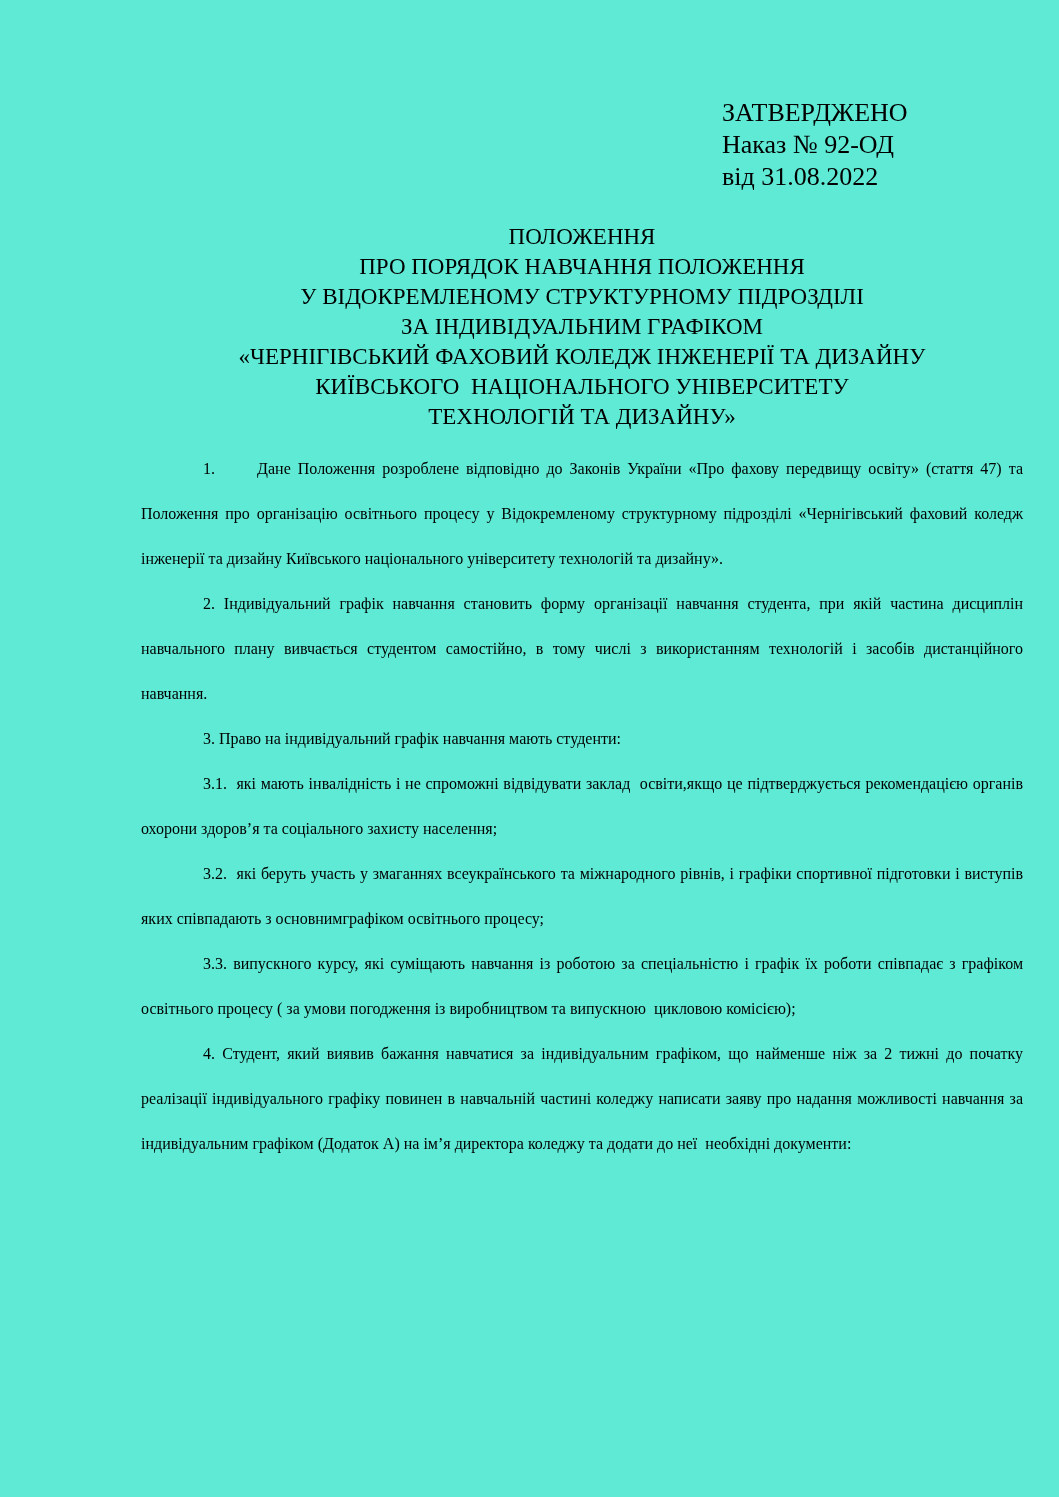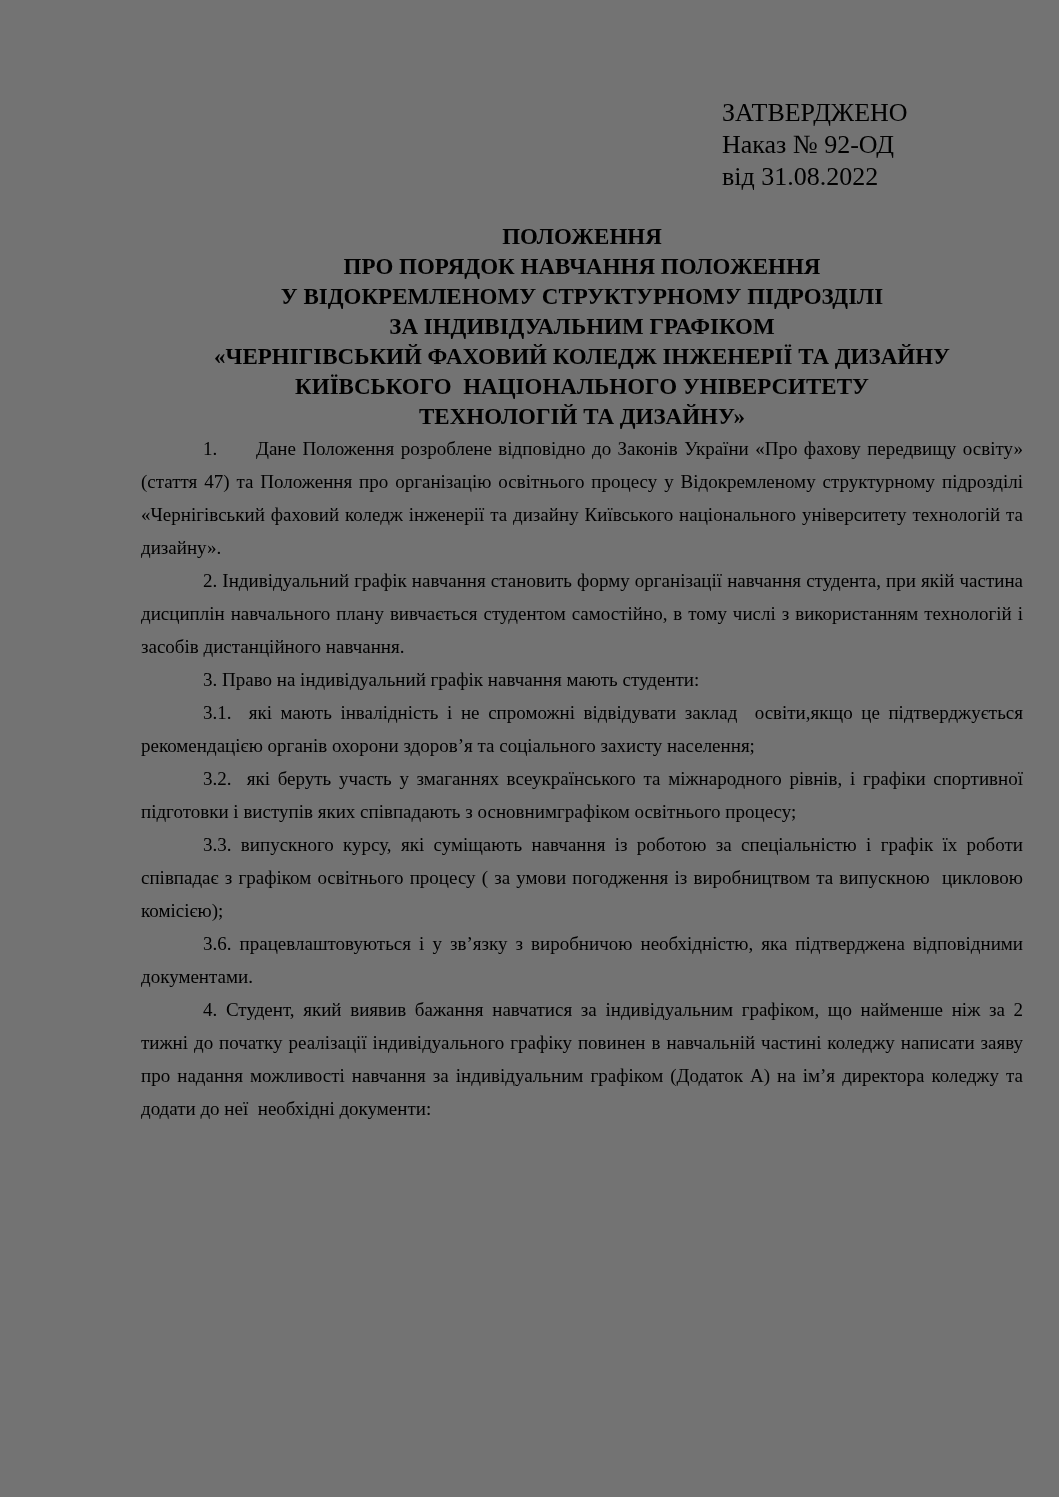--- a/index.html
+++ b/index.html
@@ -8,48 +8,48 @@
     height: 1497px;
     background: #ffffff;
     color: #000000;
     position: relative;
     font-family: "Liberation Serif", serif;
     overflow: hidden;
   }
   .page {
     position: absolute;
     inset: 0;
-    background: #737373;
+    background: #5eead4;
     padding-left: 20px;
   }
   .approval {
     position: absolute;
     left: 722px;
     top: 97px;
     font-size: 26px;
     line-height: 32px;
     white-space: nowrap;
   }
   .title-block {
     position: absolute;
     left: 141px;
     top: 222px;
     width: 882px;
     text-align: center;
-    font-weight: bold;
+    font-weight: normal;
     font-size: 23px;
     line-height: 30px;
   }
   .content {
     position: absolute;
     left: 141px;
-    top: 432px;
+    top: 446px;
     width: 882px;
-    font-size: 19px;
-    line-height: 33px;
+    font-size: 16px;
+    line-height: 45px;
     text-align: justify;
   }
   .content p {
     margin: 0;
     padding: 0;
     text-indent: 62px;
   }
 </style>
 </head>
 <body>
@@ -72,17 +72,16 @@
     <div>ТЕХНОЛОГІЙ ТА ДИЗАЙНУ»</div>
   </div>
 
   <div class="content">
     <p>1.&nbsp;&nbsp;&nbsp;&nbsp;&nbsp; Дане Положення розроблене відповідно до Законів України «Про фахову передвищу освіту» (стаття 47) та Положення про організацію освітнього процесу у Відокремленому структурному підрозділі «Чернігівський фаховий коледж інженерії та дизайну Київського національного університету технологій та дизайну».</p>
     <p>2. Індивідуальний графік навчання становить форму організації навчання студента, при якій частина дисциплін навчального плану вивчається студентом самостійно, в тому числі з використанням технологій і засобів дистанційного навчання.</p>
     <p>3. Право на індивідуальний графік навчання мають студенти:</p>
     <p>3.1.&nbsp; які мають інвалідність і не спроможні відвідувати заклад&nbsp; освіти,якщо це підтверджується рекомендацією органів охорони здоров’я та соціального захисту населення;</p>
     <p>3.2.&nbsp; які беруть участь у змаганнях всеукраїнського та міжнародного рівнів, і графіки спортивної підготовки і виступів яких співпадають з основнимграфіком освітнього процесу;</p>
     <p>3.3. випускного курсу, які суміщають навчання із роботою за спеціальністю і графік їх роботи співпадає з графіком освітнього процесу ( за умови погодження із виробництвом та випускною&nbsp; цикловою комісією);</p>
-    <p>3.6. працевлаштовуються і у зв’язку з виробничою необхідністю, яка підтверджена відповідними документами.</p>
     <p>4. Студент, який виявив бажання навчатися за індивідуальним графіком, що найменше ніж за 2 тижні до початку реалізації індивідуального графіку повинен в навчальній частині коледжу написати заяву про надання можливості&nbsp;навчання за індивідуальним графіком (Додаток А) на ім’я директора коледжу&nbsp;та додати до неї&nbsp; необхідні документи:</p>
   </div>
 
 </div>
 
 </body></html>

